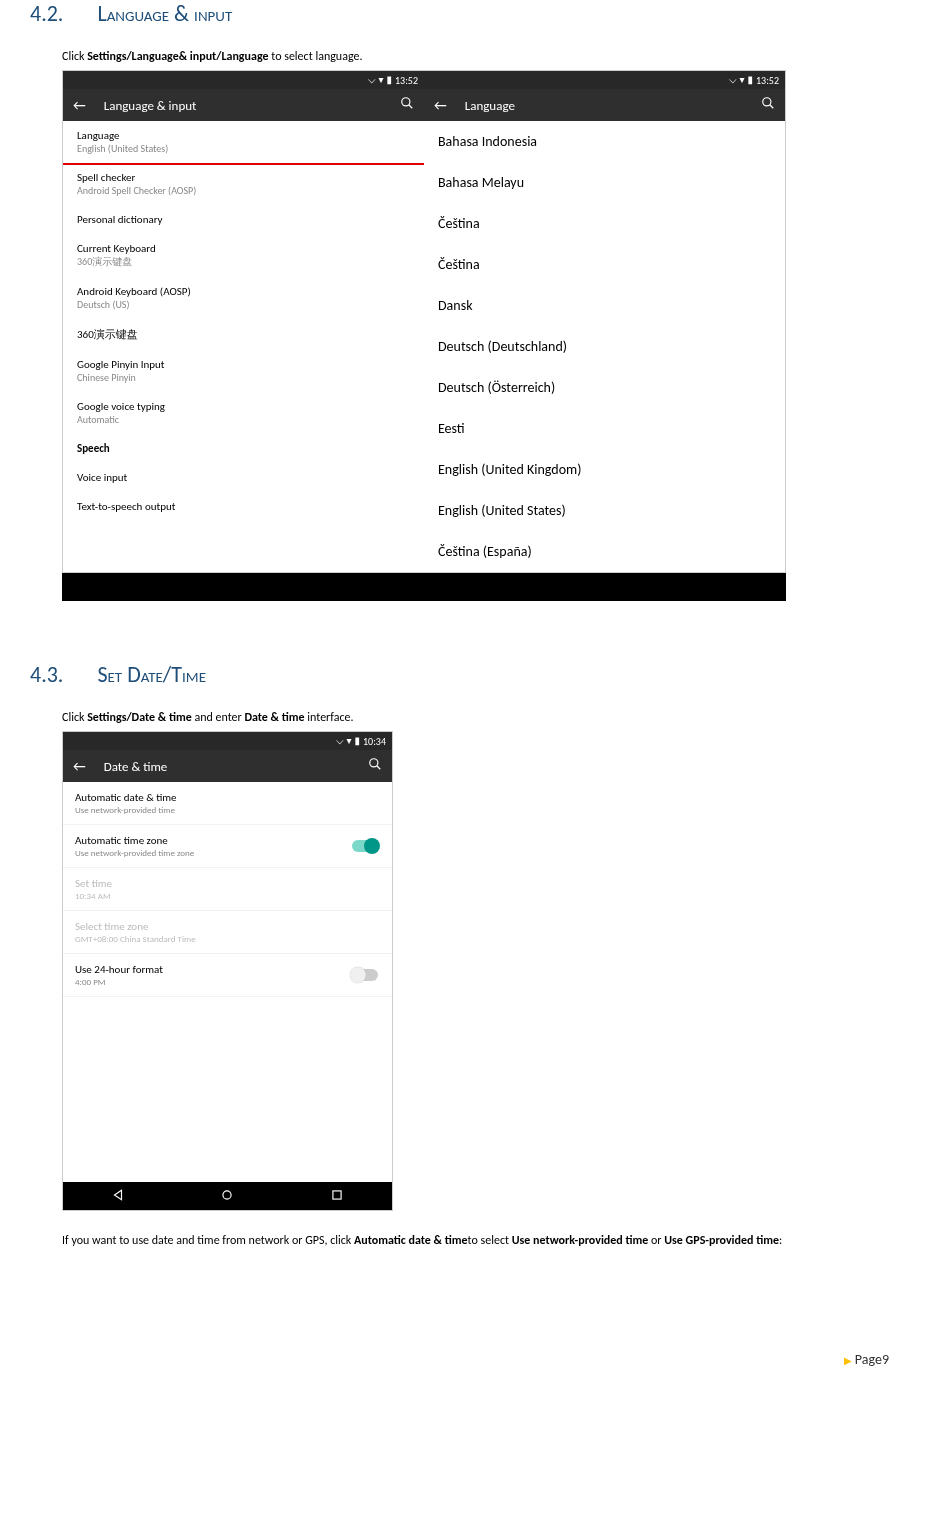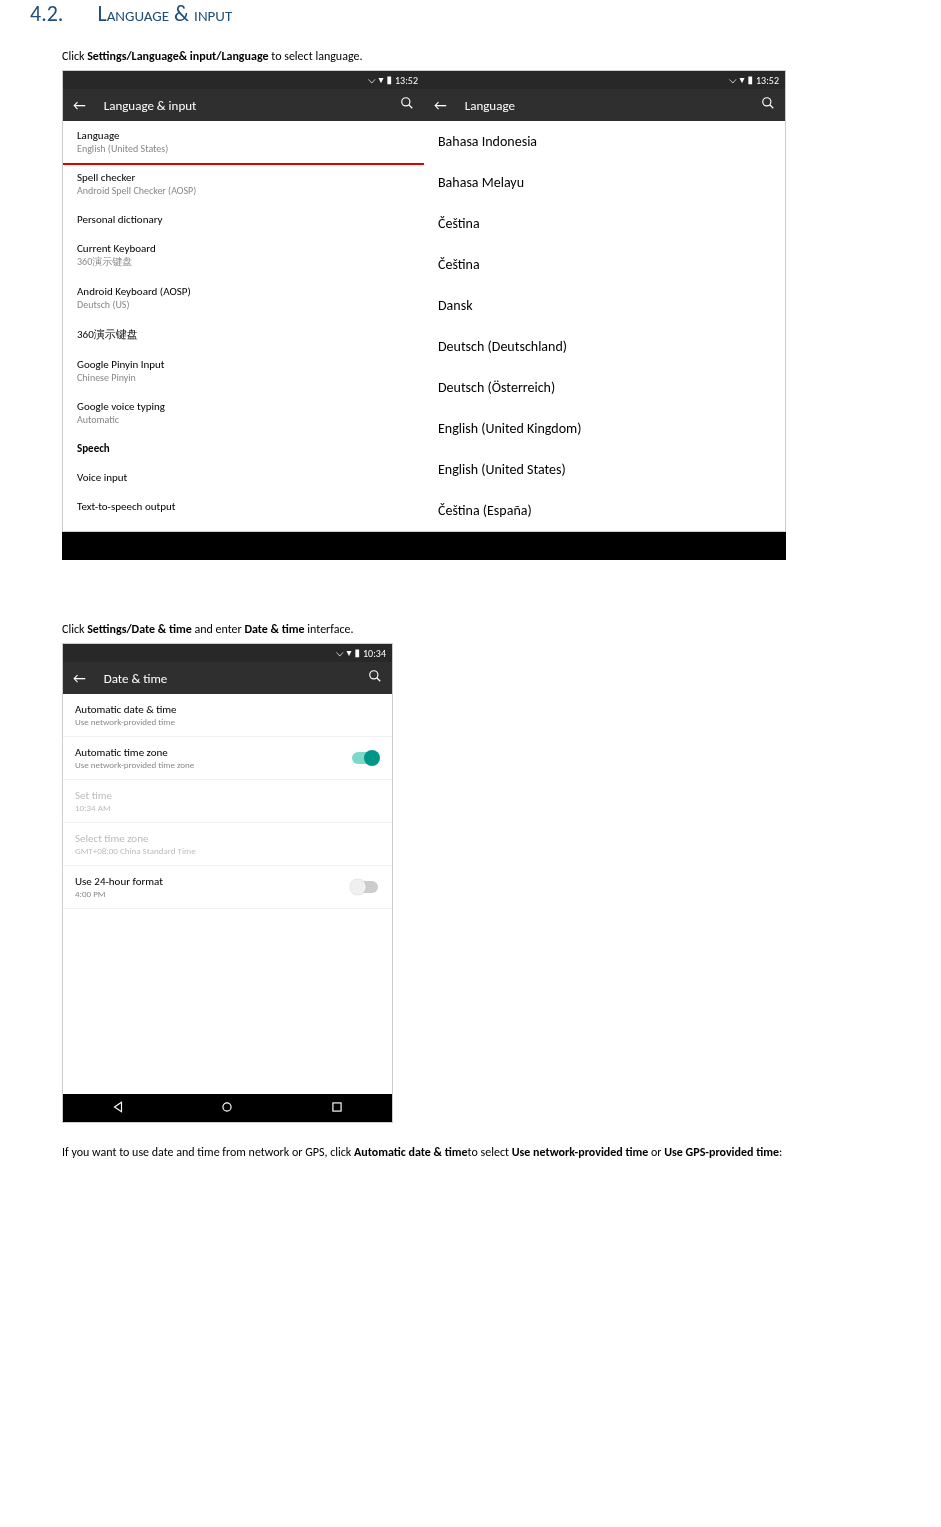--- a/index.html
+++ b/index.html
@@ -307,20 +307,21 @@
         </span>
       </div>
       <div class="settings-list" id="language-list">
           <div class="lang-row">Bahasa Indonesia</div>
           <div class="lang-row">Bahasa Melayu</div>
           <div class="lang-row">Čeština</div>
           <div class="lang-row">Čeština</div>
           <div class="lang-row">Dansk</div>
           <div class="lang-row">Deutsch (Deutschland)</div>
           <div class="lang-row">Deutsch (Österreich)</div>
+          <div class="lang-row">Eesti</div>
           <div class="lang-row">English (United Kingdom)</div>
           <div class="lang-row">English (United States)</div>
           <div class="lang-row">Čeština (España)</div>
         </div>
     </div>
 
   </div>
 
   <div class="dual-navbar">
     <div class="half">
@@ -342,20 +343,24 @@
             <circle cx="12" cy="12" r="7"></circle>
           </svg></span>
       <span><svg viewBox="0 0 24 24" fill="none" stroke="#fff" stroke-width="2">
             <rect x="5" y="5" width="14" height="14"></rect>
           </svg></span>
     </div>
   </div>
 
   <div class="gap-big"></div>
 
+  <h2 class="section-heading">
+    <span class="num">4.3.</span>
+    <span class="smallcap-text">Set Date/Time</span>
+  </h2>
 
   <p class="body-text indent-body">
     <span>Click </span><span class="bold">Settings/Date &amp; time</span><span> and enter </span><span class="bold">Date &amp; time</span><span> interface.</span>
   </p>
 
   <div class="single-shot-wrap">
     <div class="statusbar">
       <span class="sb-icon">⌵</span>
       <span class="sb-icon">▾</span>
       <span class="sb-icon">▮</span>
@@ -405,14 +410,17 @@
       <span><svg viewBox="0 0 24 24" fill="none" stroke="#fff" stroke-width="2">
             <rect x="5" y="5" width="14" height="14"></rect>
           </svg></span>
     </div>
   </div>
 
   <p class="body-text indent-body justify" style="margin-top:20px;">
     <span>If you want to use date and time from network or GPS, click </span><span class="bold">Automatic date &amp; time</span><span>to select </span><span class="bold">Use network-provided time</span><span> or </span><span class="bold">Use GPS-provided time</span><span>:</span>
   </p>
 
+  <div class="footer">
+    <span class="tri">▶</span><span>Page9</span>
+  </div>
 
 </div>
 
 </body></html>

